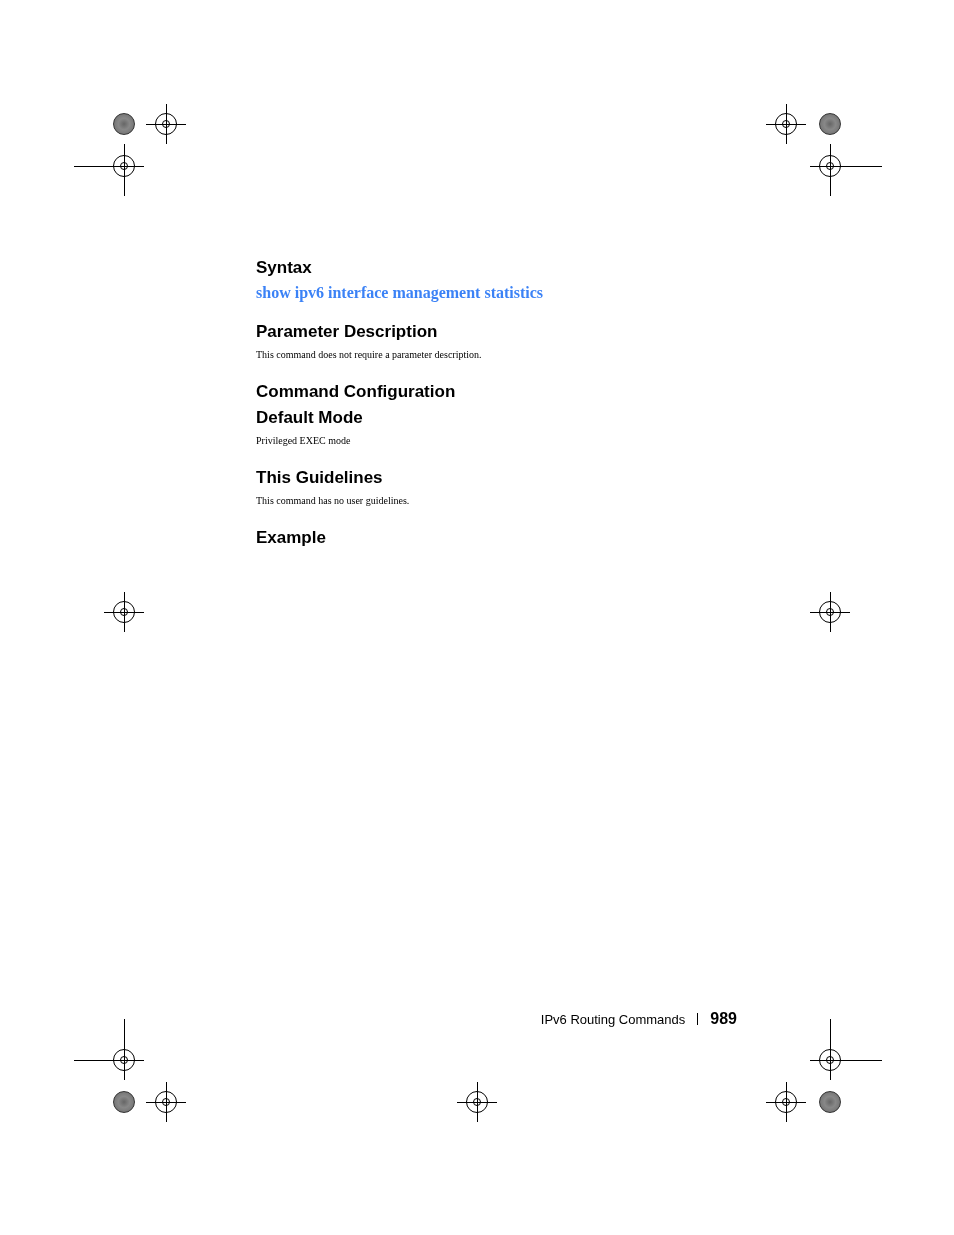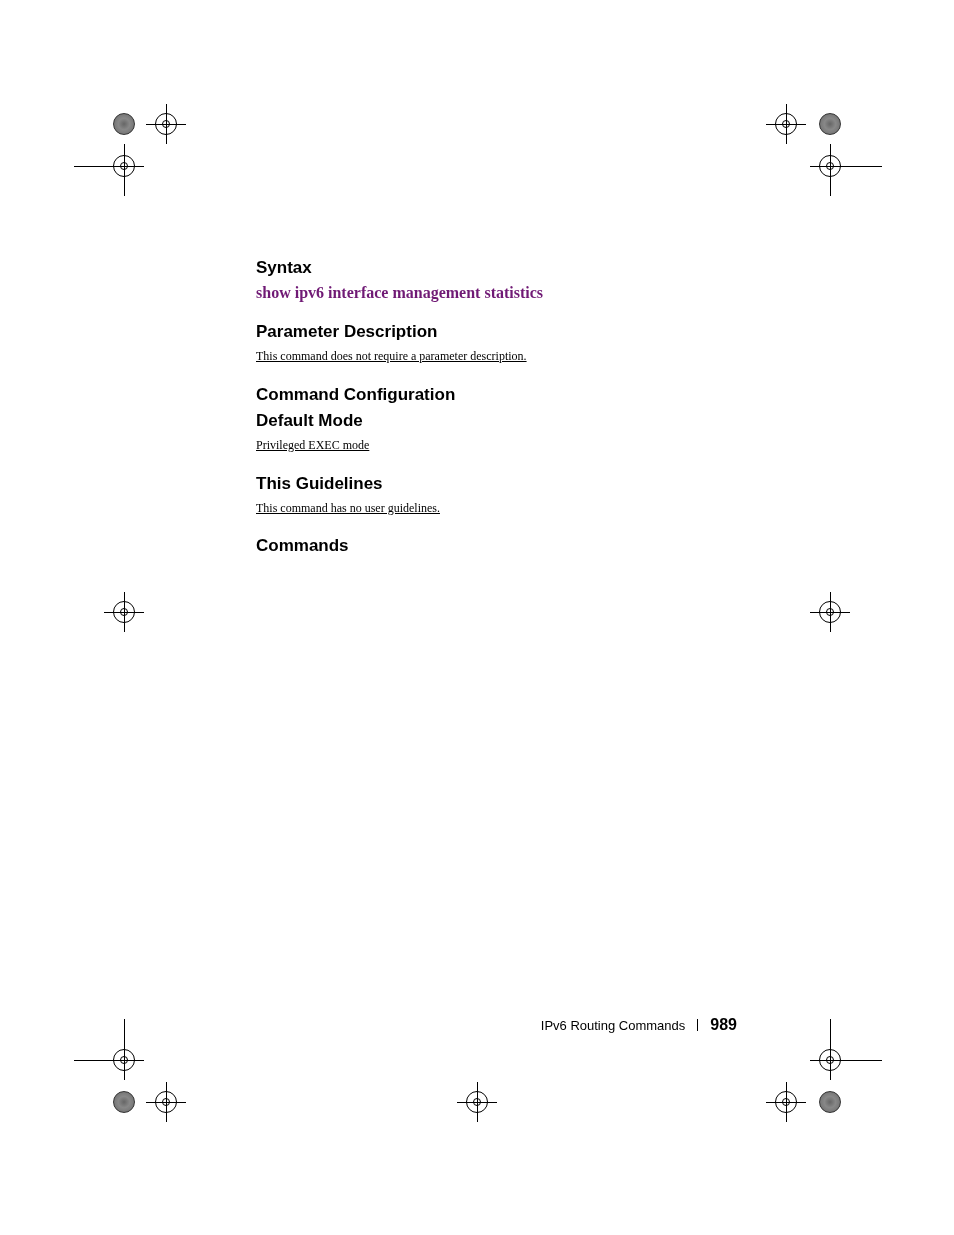--- a/index.html
+++ b/index.html
@@ -22,36 +22,35 @@
     }
     .section-heading {
       font-family: Arial, Helvetica, sans-serif;
       font-weight: bold;
       font-size: 17px;
       color: #000;
       margin-bottom: 6px;
     }
     .body-text {
       font-family: Georgia, 'Times New Roman', serif;
-      font-size: 12px;
+      font-size: 10px;
       color: #000;
       margin-bottom: 20px;
       line-height: 1.4;
-      text-decoration: underline;
     }
     .bold-body {
       font-family: Georgia, 'Times New Roman', serif;
       font-weight: bold;
       font-size: 16px;
-      color: #701a75;
+      color: #3b82f6;
       margin-bottom: 20px;
     }
     .footer {
       position: absolute;
-      bottom: 201px;
+      bottom: 207px;
       right: 217px;
       font-family: Arial, Helvetica, sans-serif;
       font-size: 13px;
       color: #000;
       display: flex;
       align-items: center;
       gap: 12px;
     }
     .footer-divider {
       width: 1px;
@@ -156,21 +155,21 @@
   <div class="body-text">This command does not require a parameter description.</div>
 
   <div class="section-heading">Command Configuration</div>
 
   <div class="section-heading">Default Mode</div>
   <div class="body-text">Privileged EXEC mode</div>
 
   <div class="section-heading">This Guidelines</div>
   <div class="body-text">This command has no user guidelines.</div>
 
-  <div class="section-heading">Commands</div>
+  <div class="section-heading">Example</div>
 </div>
 
 <div class="footer">
   <span>IPv6 Routing Commands</span>
   <span class="footer-divider"></span>
   <span class="page-number">989</span>
 </div>
 
 <div class="crop-mark cm-tl-filled">
     <div class="crop-circle-filled"></div>

